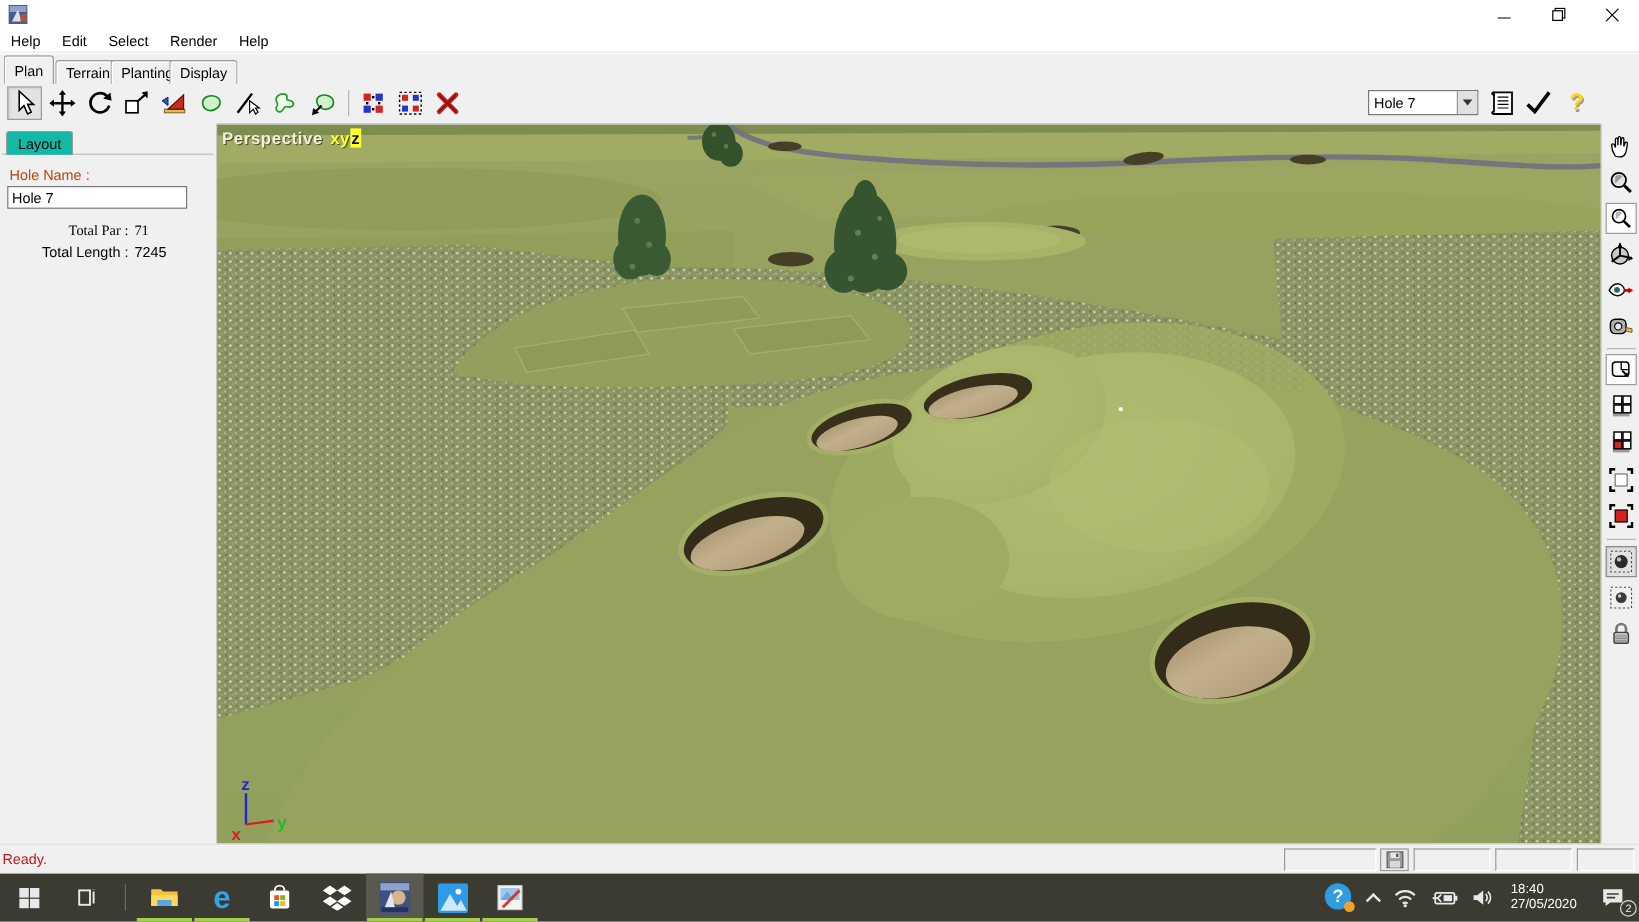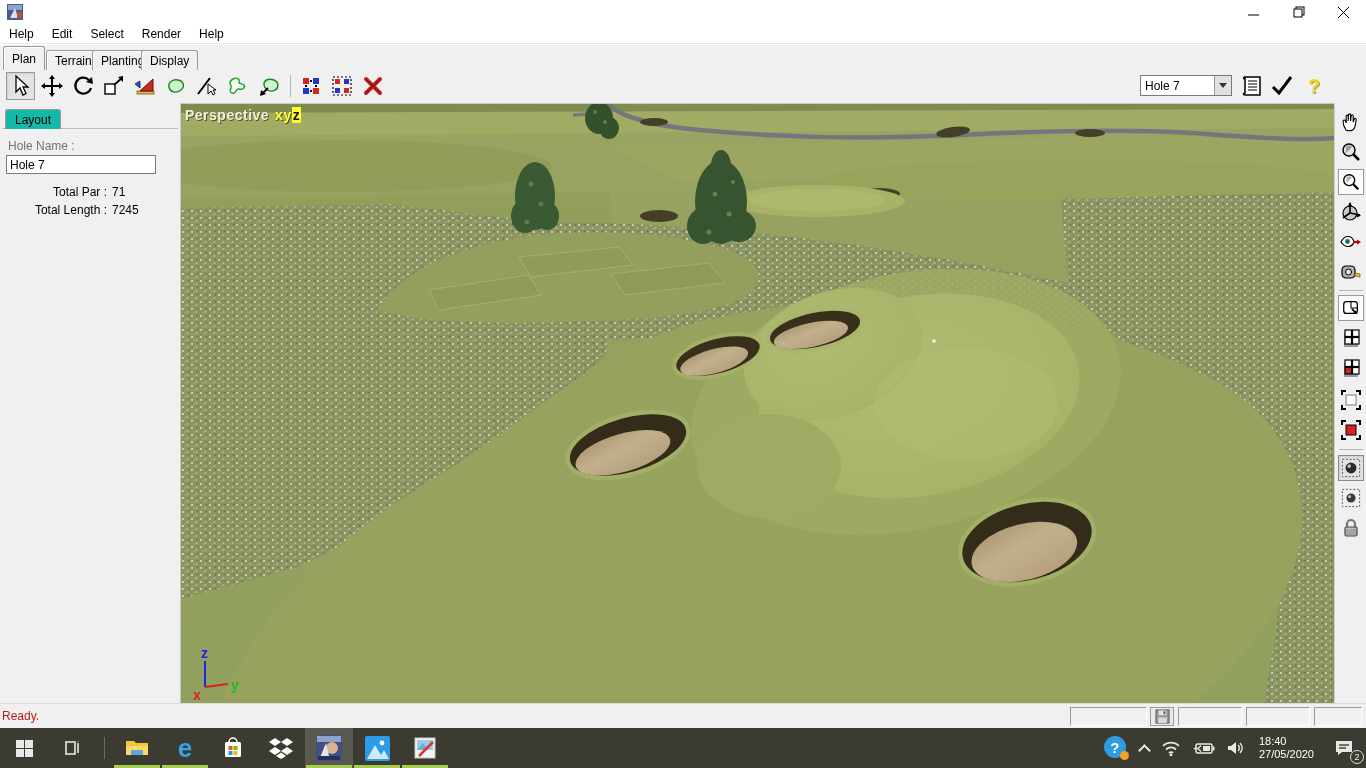--- a/index.html
+++ b/index.html
@@ -50,21 +50,21 @@
   
   #mainarea { position:absolute; left:0; top:103px; width:1366px; height:600px; }
 
   
   #leftpanel { position:absolute; left:0; top:0; width:181px; height:600px;
     background:#f0f0f0; border-right:1px solid #c9c9c9; }
   #side-tab { position:absolute; left:5px; top:6px; height:20px; background:#14b8a6;
     border:1px solid #9a9a9a; border-bottom:none; border-radius:3px 3px 0 0;
     font-size:12px; padding:3px 9px 0 9px; z-index:2; }
   #side-line { position:absolute; left:2px; top:25px; width:176px; height:1px; background:#bdbdbd; }
-  #hole-name-label { position:absolute; left:8px; top:36px; font-size:12px; color:#737373; }
+  #hole-name-label { position:absolute; left:8px; top:36px; font-size:12px; color:#c2410c; }
   #hole-name-input { position:absolute; left:6px; top:52px; width:150px; height:19px;
     border:1px solid #7a7a7a; background:#fff; font-size:12px; padding:0 3px;
     font-family:"Liberation Sans", sans-serif; }
   .stat-row { position:absolute; width:170px; font-size:12px; color:#000; }
   .stat-label { display:inline-block; width:103px; text-align:right; }
   .stat-value { margin-left:5px; }
 
   
   #viewport { position:absolute; left:181px; top:0; width:1153px; height:600px;
     border-top:1px solid #c8c8c8; background:#93a05f; overflow:hidden; }
@@ -302,21 +302,21 @@
     </div>
 </div>
 
 <div id="mainarea">
 
   <div id="leftpanel">
     <div id="side-tab">Layout</div>
     <div id="side-line"></div>
     <div id="hole-name-label">Hole Name :</div>
     <input id="hole-name-input" value="Hole 7" style="">
-    <div class="stat-row" style="left:4px; top:82px;">
+    <div class="stat-row" style="left:4px; top:82px;font-family:Liberation Serif, serif;">
       <span class="stat-label">Total Par :</span><span class="stat-value">71</span>
     </div>
     <div class="stat-row" style="left:4px; top:100px;">
       <span class="stat-label">Total Length :</span><span class="stat-value">7245</span>
     </div>
   </div>
 
   <div id="viewport">
     <svg id="scene" viewBox="0 0 1153 600" preserveAspectRatio="none">
       <defs>

